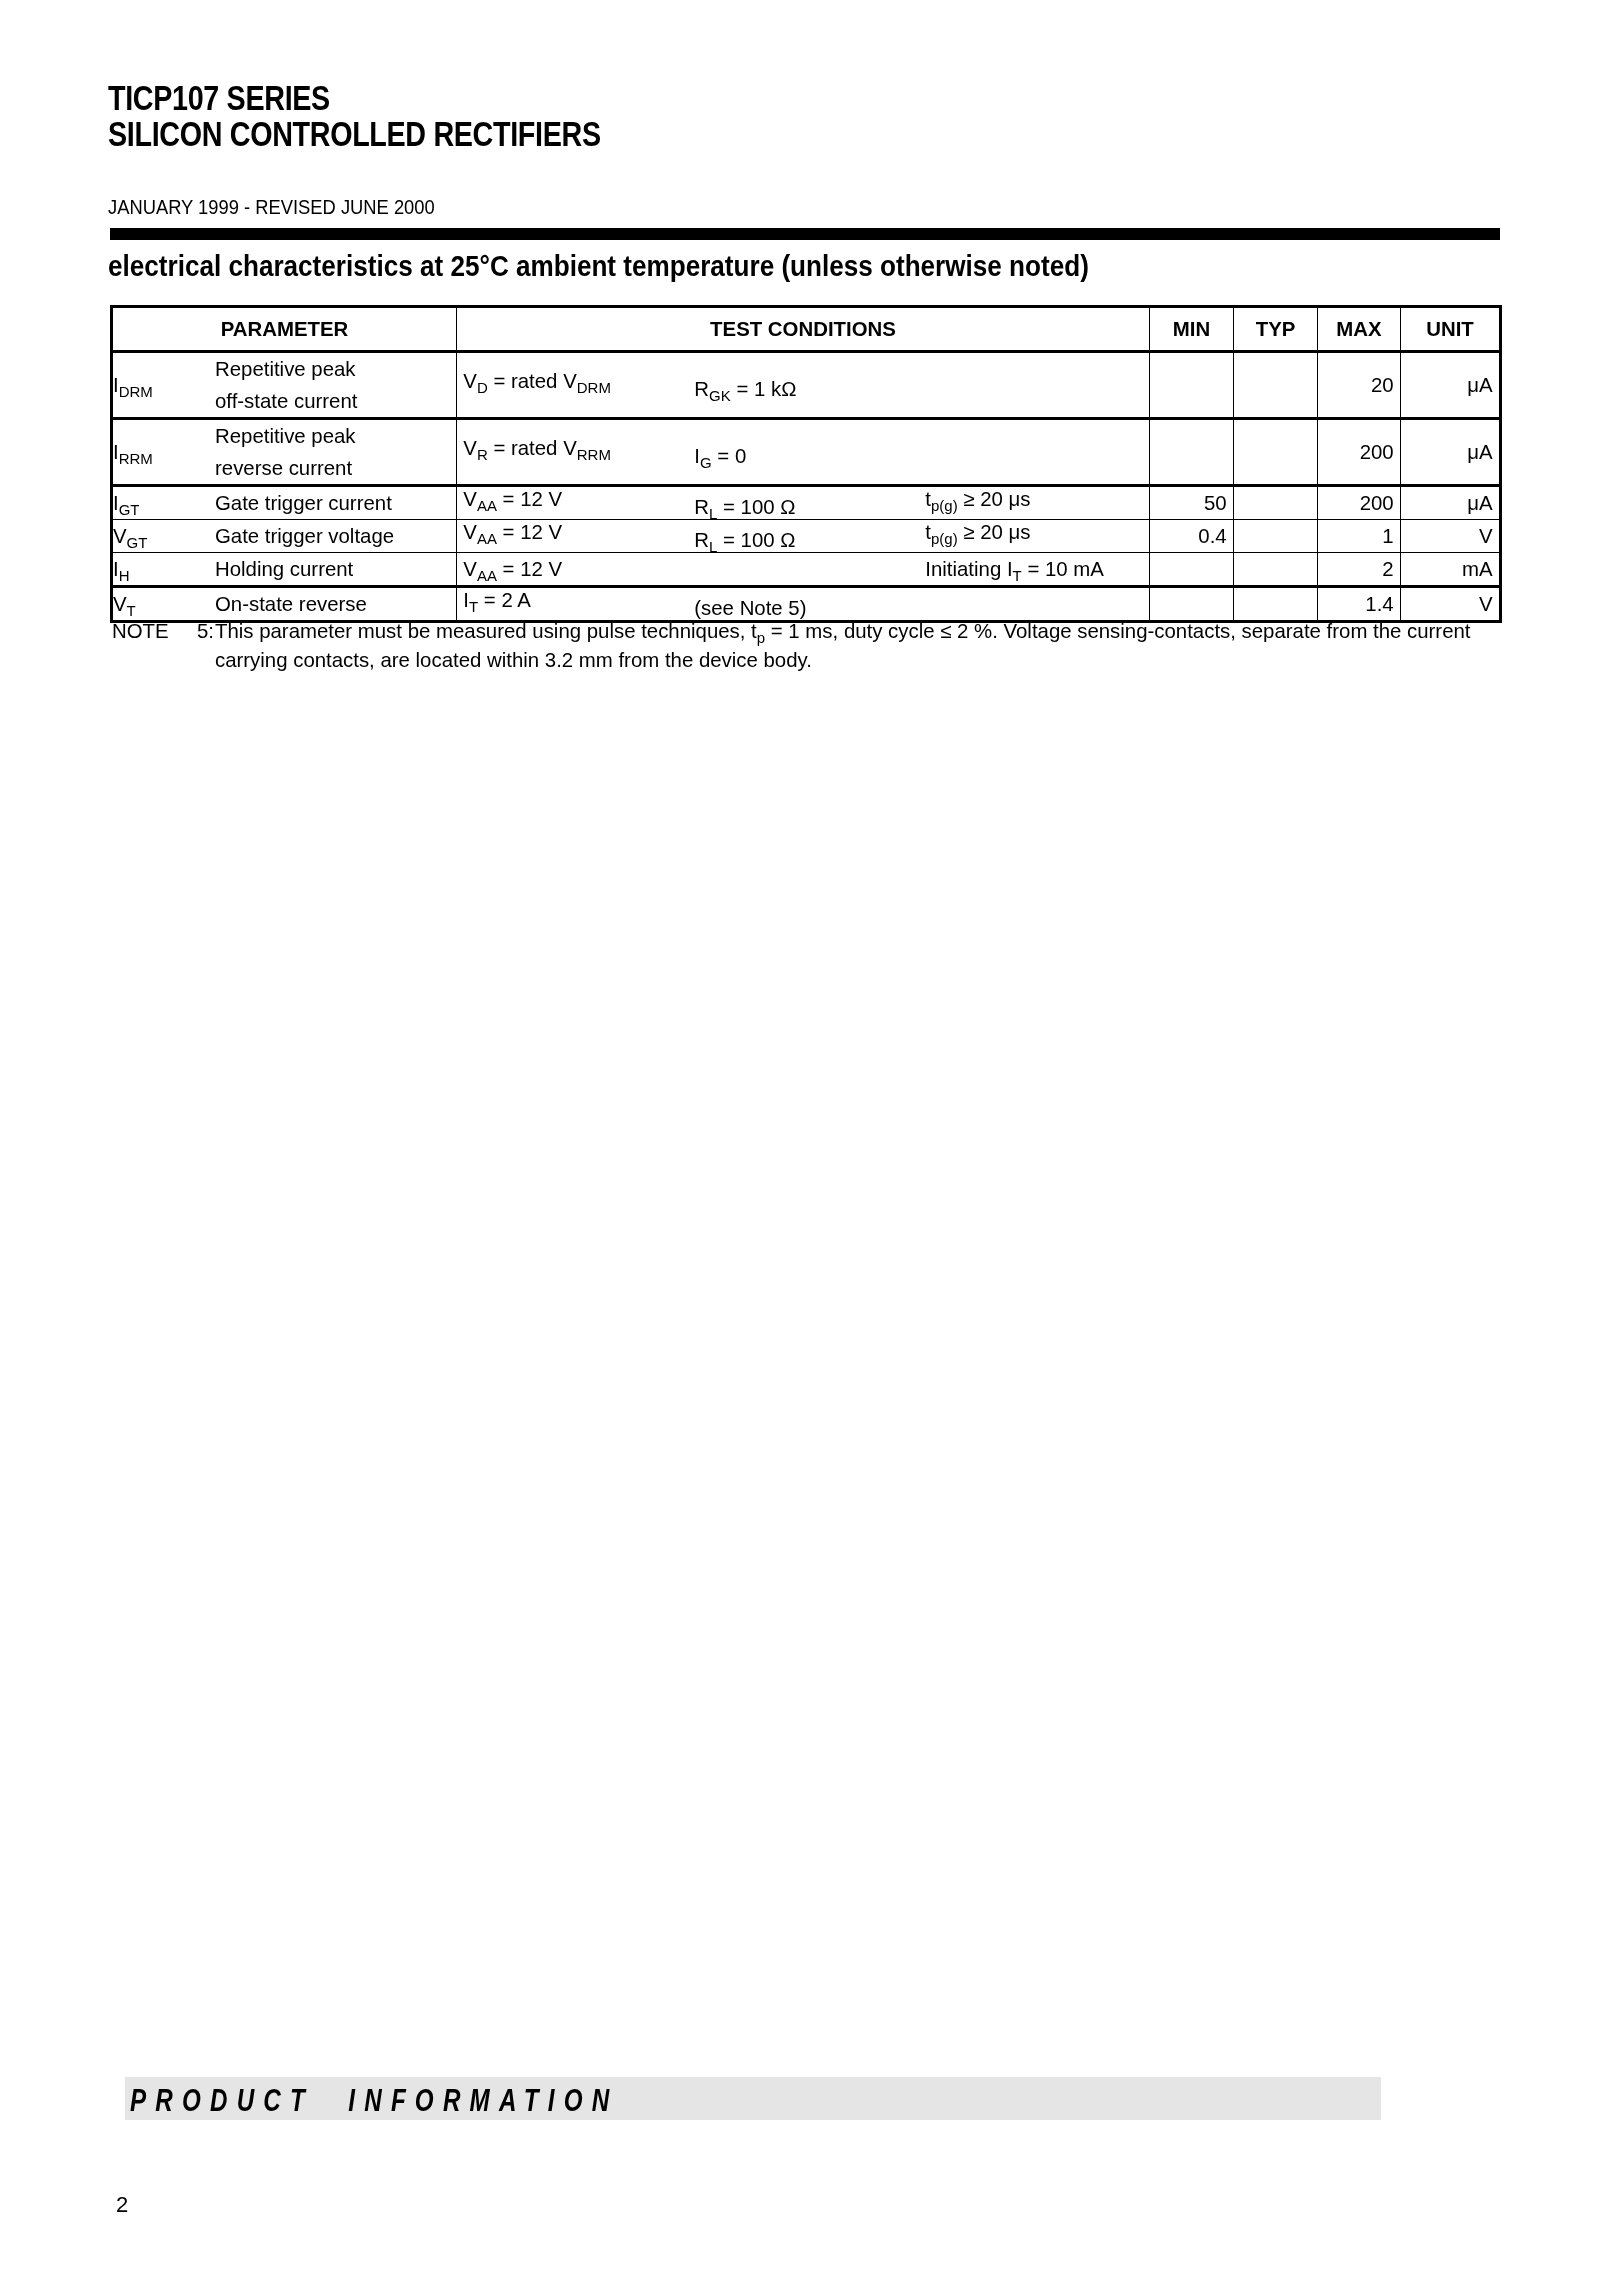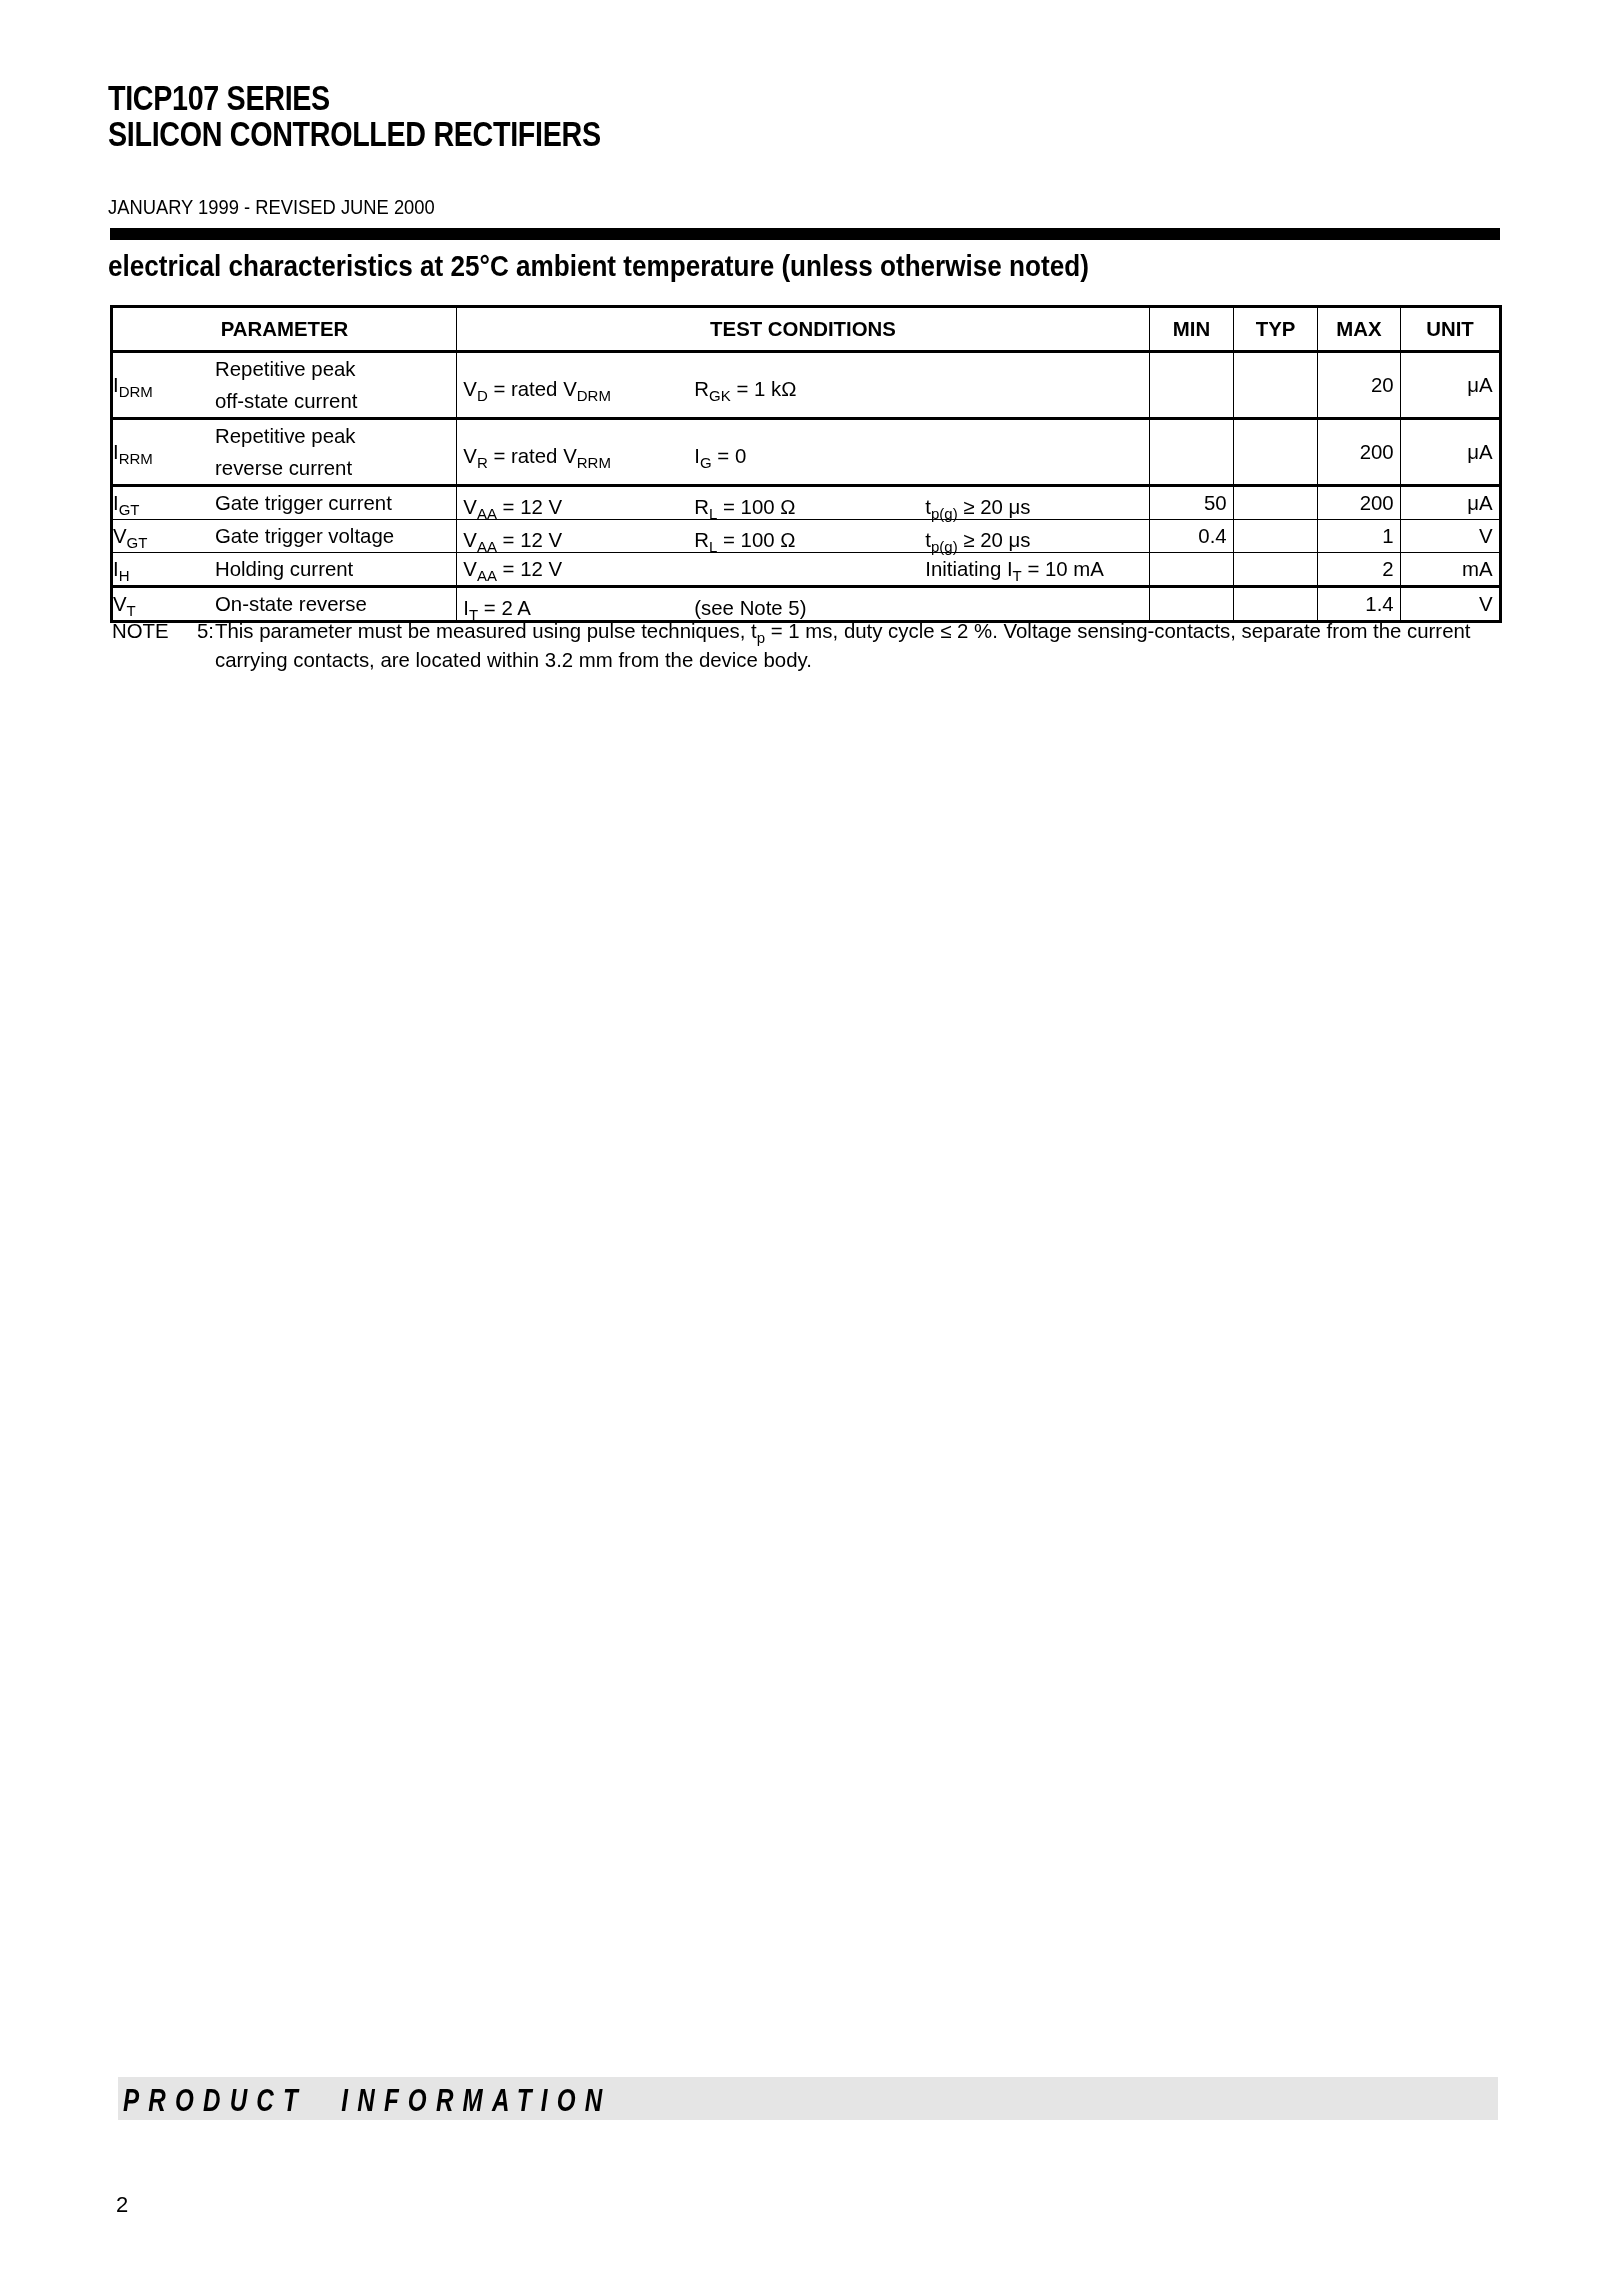--- a/index.html
+++ b/index.html
@@ -21,33 +21,33 @@
   table.spec th { height: 42px; font-weight: bold; font-size: 20.4px; text-align: center; }
   table.spec tr.tall td { height: 64px; }
   table.spec tr.short td { height: 31px; }
   table.spec tr.grp-top td { border-top: 3.1px solid #000; }
   table.spec thead th { border-top: 3.1px solid #000; border-bottom: 3.1px solid #000; }
   table.spec { border: 3.1px solid #000; }
   .pname { display: inline-block; vertical-align: middle; line-height: 32px; }
   .paramcell { padding: 0 !important; }
   .paramcell .wrap { display: flex; align-items: center; }
   .sym-col { width: 102px; flex: 0 0 102px; }
-  .cond-wrap { display: flex; align-items: flex-end; }
+  .cond-wrap { display: flex; align-items: flex-start; }
   .c1 { flex: 0 0 231px; }
   .c2 { flex: 0 0 231px; margin-top: 8px; }
   .c3 { flex: 1; }
   .num { text-align: right; }
   sub { font-size: 15px; vertical-align: -4.7px; line-height: 0; }
 
   .note { left: 108px; top: 617px; font-size: 20.4px; line-height: 29px; width: 1397px; }
   .note .lbl { position: absolute; left: 4px; top: 0; }
   .note .num5 { position: absolute; left: 89px; top: 0; }
   .note .txt { position: absolute; left: 107px; top: 0; width: 1272px; }
 
-  .band { left: 118px; top: 2077px; width: 1380px; height: 43px; background: #e5e5e5; }
+  .band { left: 125px; top: 2077px; width: 1256px; height: 43px; background: #e5e5e5; }
   .band-text { position: absolute; left: 4.7px; top: 6.3px; font-size: 31px; font-weight: bold;
                font-style: italic; letter-spacing: 11.8px; word-spacing: 23.6px; transform: scaleX(0.78);
                transform-origin: left top; white-space: nowrap; }
   .pageno { left: 116px; top: 2192px; font-size: 22px; }
 </style>
 </head>
 <body>
 
 <div class="abs title t1">TICP107 SERIES</div>
 <div class="abs title t2">SILICON CONTROLLED RECTIFIERS</div>

